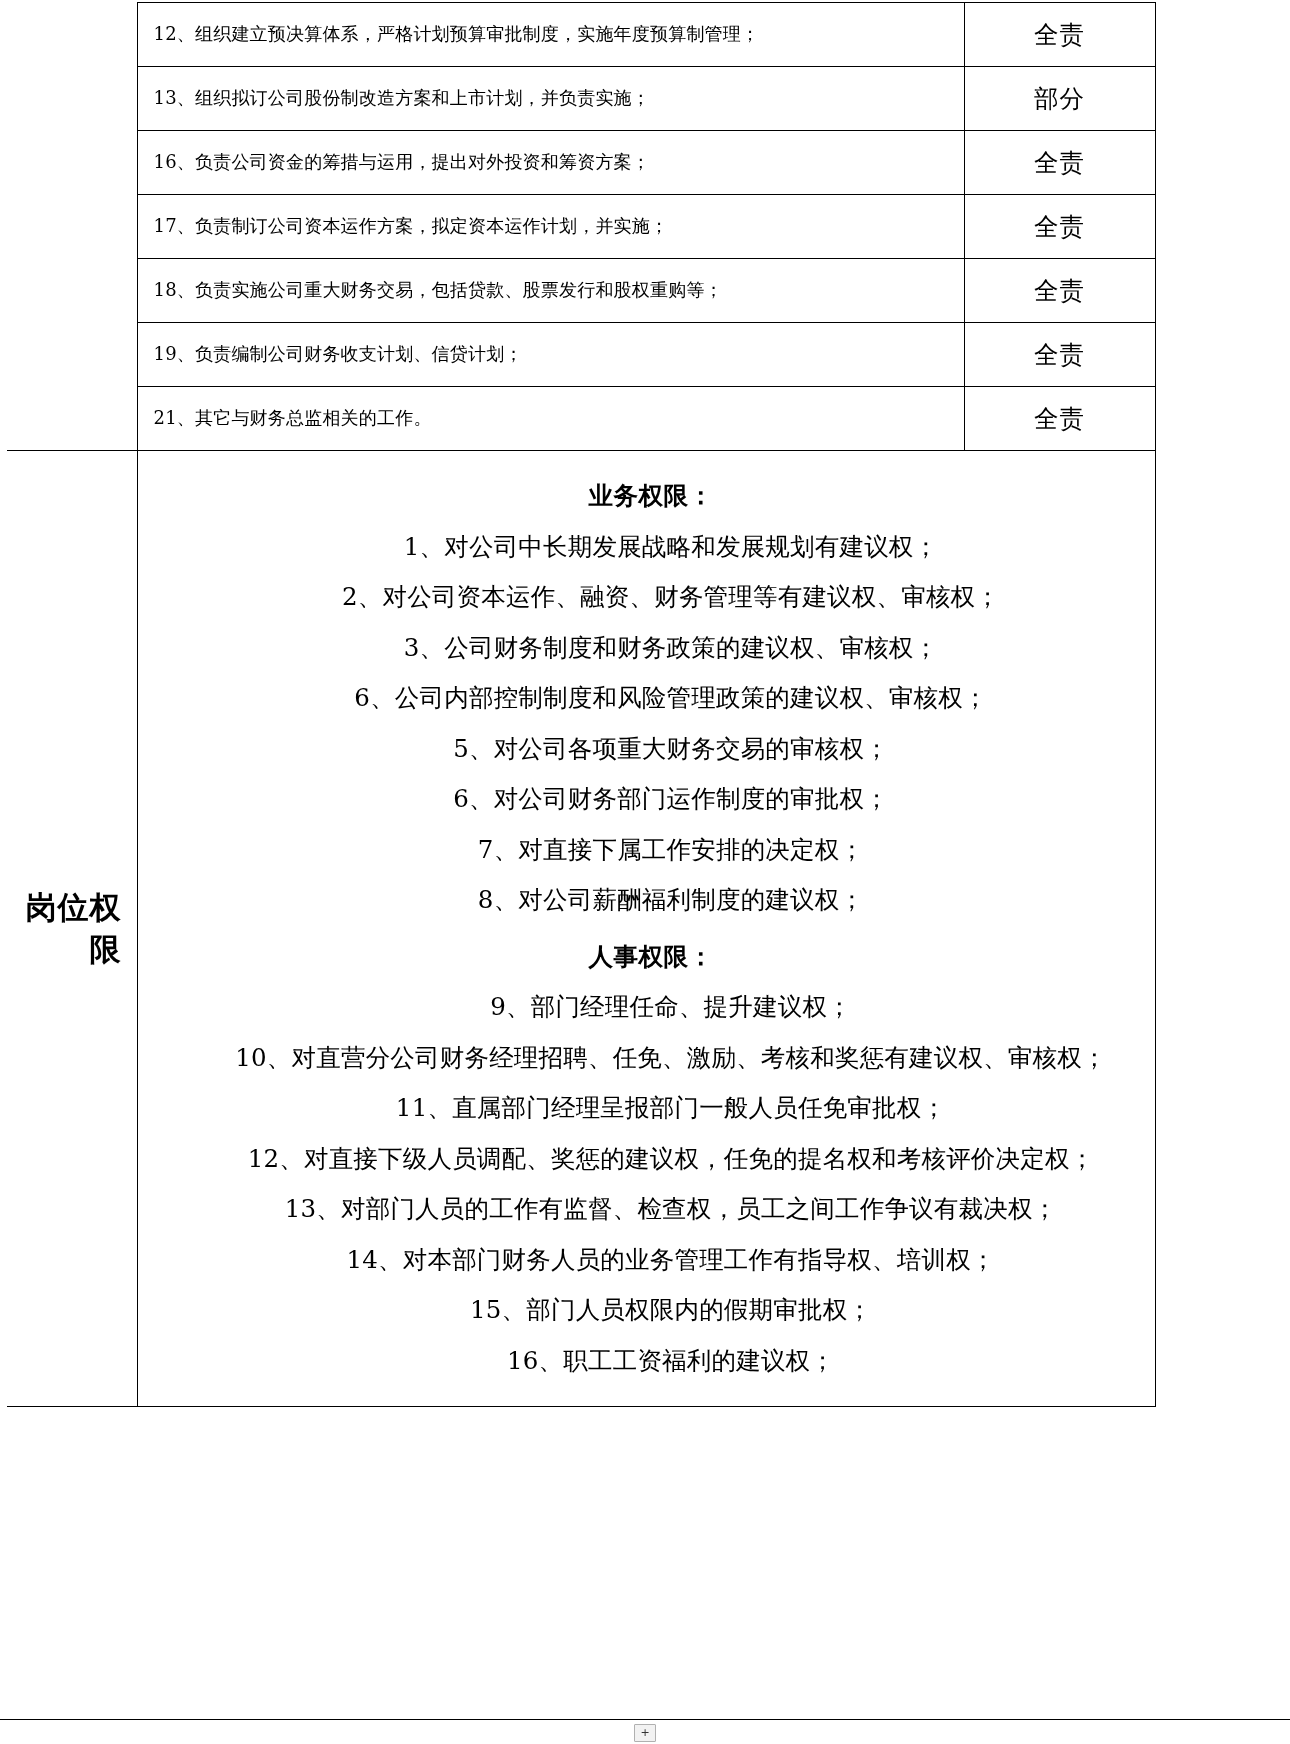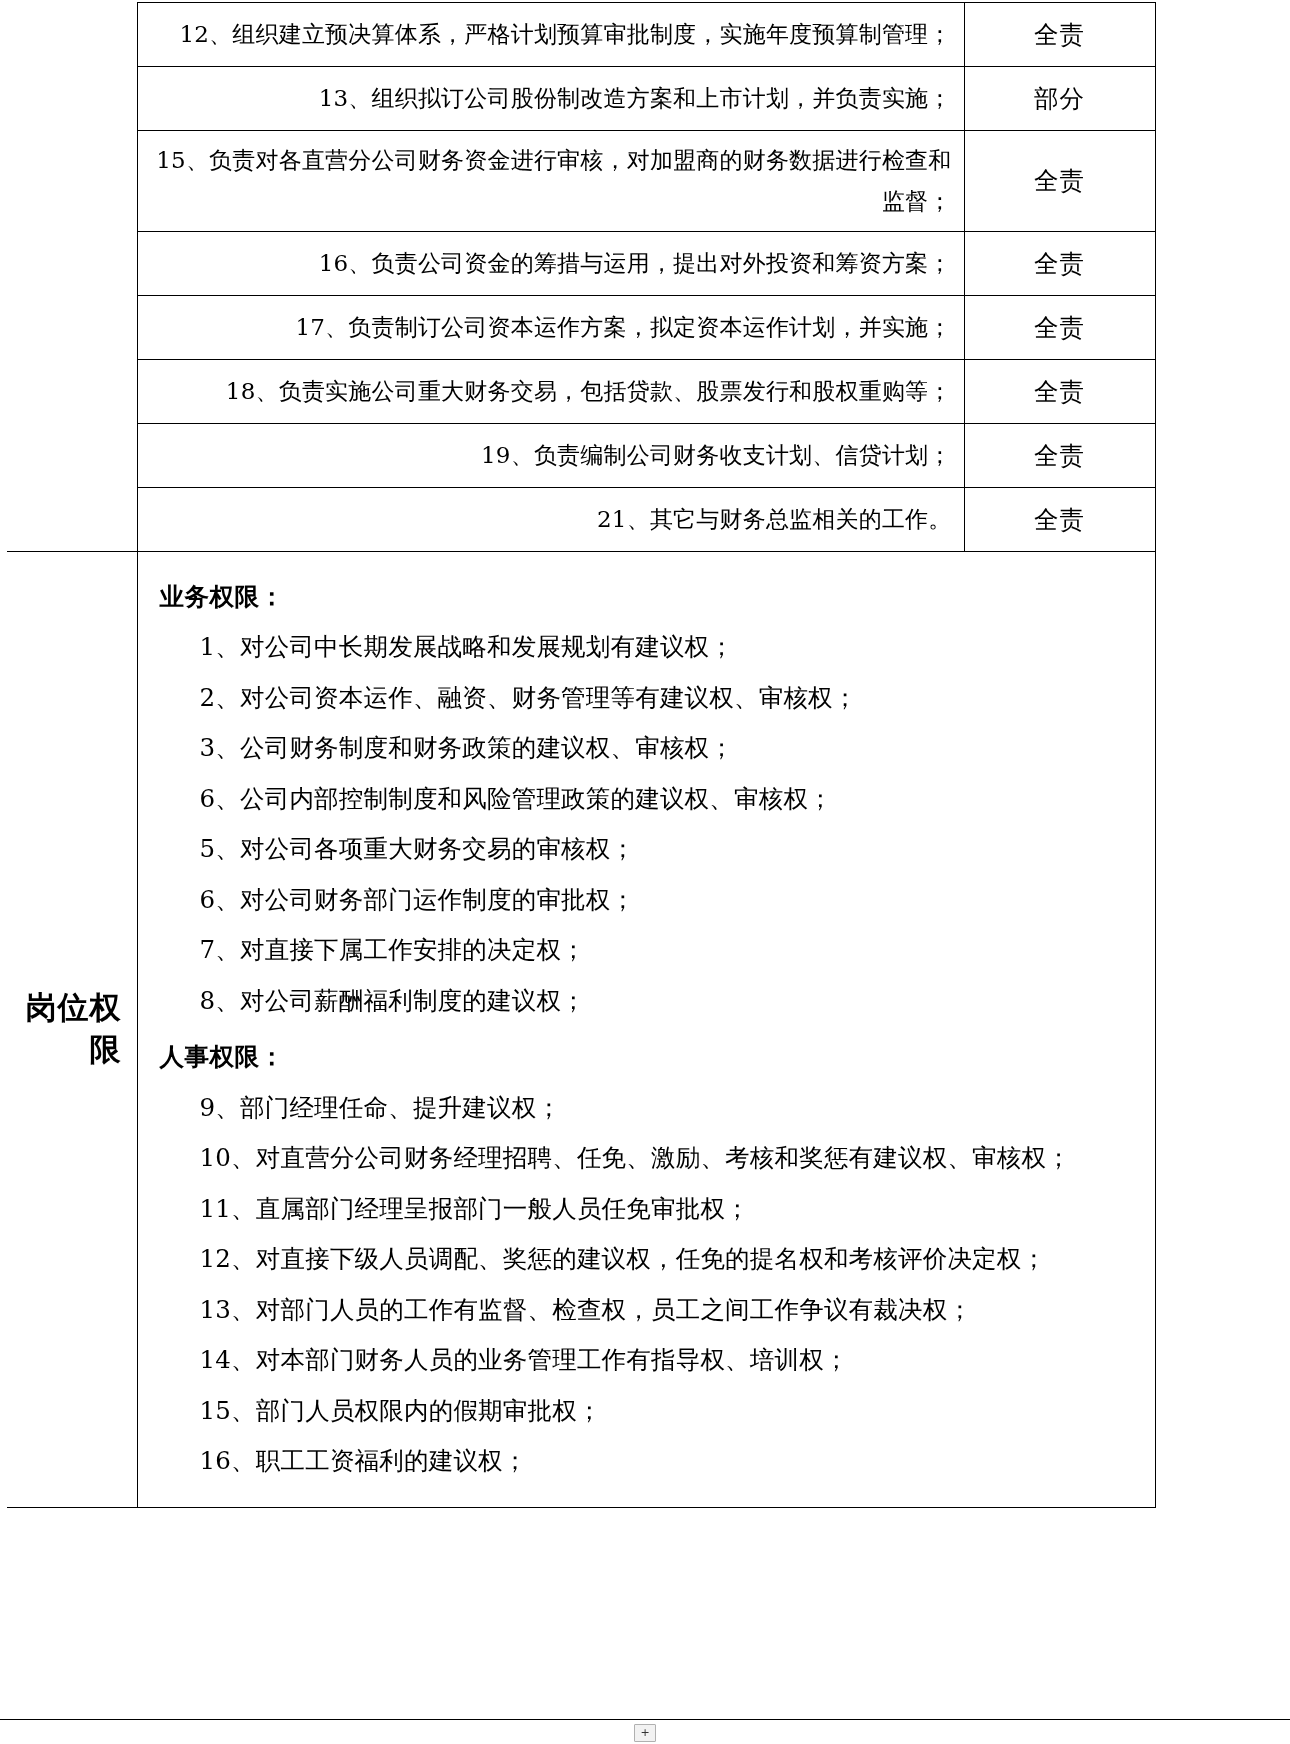--- a/index.html
+++ b/index.html
@@ -37,24 +37,24 @@
 
   td {
     border: 1.6px solid #000000;
     vertical-align: middle;
     padding: 15px;
   }
 
   
   td.duty-text {
     padding: 9px 12px 9px 16px;
-    font-size: 23px;
+    font-size: 18px;
     line-height: 1.78;
     letter-spacing: 0.2px;
-    text-align: right;
+    text-align: left;
   }
   td.duty-resp {
     text-align: center;
     font-size: 24.5px;
     letter-spacing: 1px;
   }
 
   
   td.label-blank {
     border-top: none;
@@ -69,20 +69,21 @@
     font-weight: bold;
     letter-spacing: 1px;
     border-left: none;
   }
 
   
   td.auth-body {
     padding: 14px 12px 20px 20px;
     font-size: 24.5px;
     line-height: 1.0;
+    text-align: center;
   }
   .auth-head {
     font-weight: bold;
     font-size: 24.5px;
     margin: 6px 0 0 0;
     padding: 13px 0 13px 2px;
     letter-spacing: 0.5px;
   }
   .auth-item {
     font-size: 24.5px;
@@ -137,25 +138,20 @@
         <td class="duty-text">12、组织建立预决算体系，严格计划预算审批制度，实施年度预算制管理；</td>
         <td class="duty-resp">全责</td>
       </tr>
       <tr>
         <td class="label-blank"></td>
         <td class="duty-text">13、组织拟订公司股份制改造方案和上市计划，并负责实施；</td>
         <td class="duty-resp">部分</td>
       </tr>
       <tr>
         <td class="label-blank"></td>
-        <td class="duty-text">15、负责对各直营分公司财务资金进行审核，对加盟商的财务数据进行检查和监督；</td>
-        <td class="duty-resp">全责</td>
-      </tr>
-      <tr>
-        <td class="label-blank"></td>
         <td class="duty-text">16、负责公司资金的筹措与运用，提出对外投资和筹资方案；</td>
         <td class="duty-resp">全责</td>
       </tr>
       <tr>
         <td class="label-blank"></td>
         <td class="duty-text">17、负责制订公司资本运作方案，拟定资本运作计划，并实施；</td>
         <td class="duty-resp">全责</td>
       </tr>
       <tr>
         <td class="label-blank"></td>

